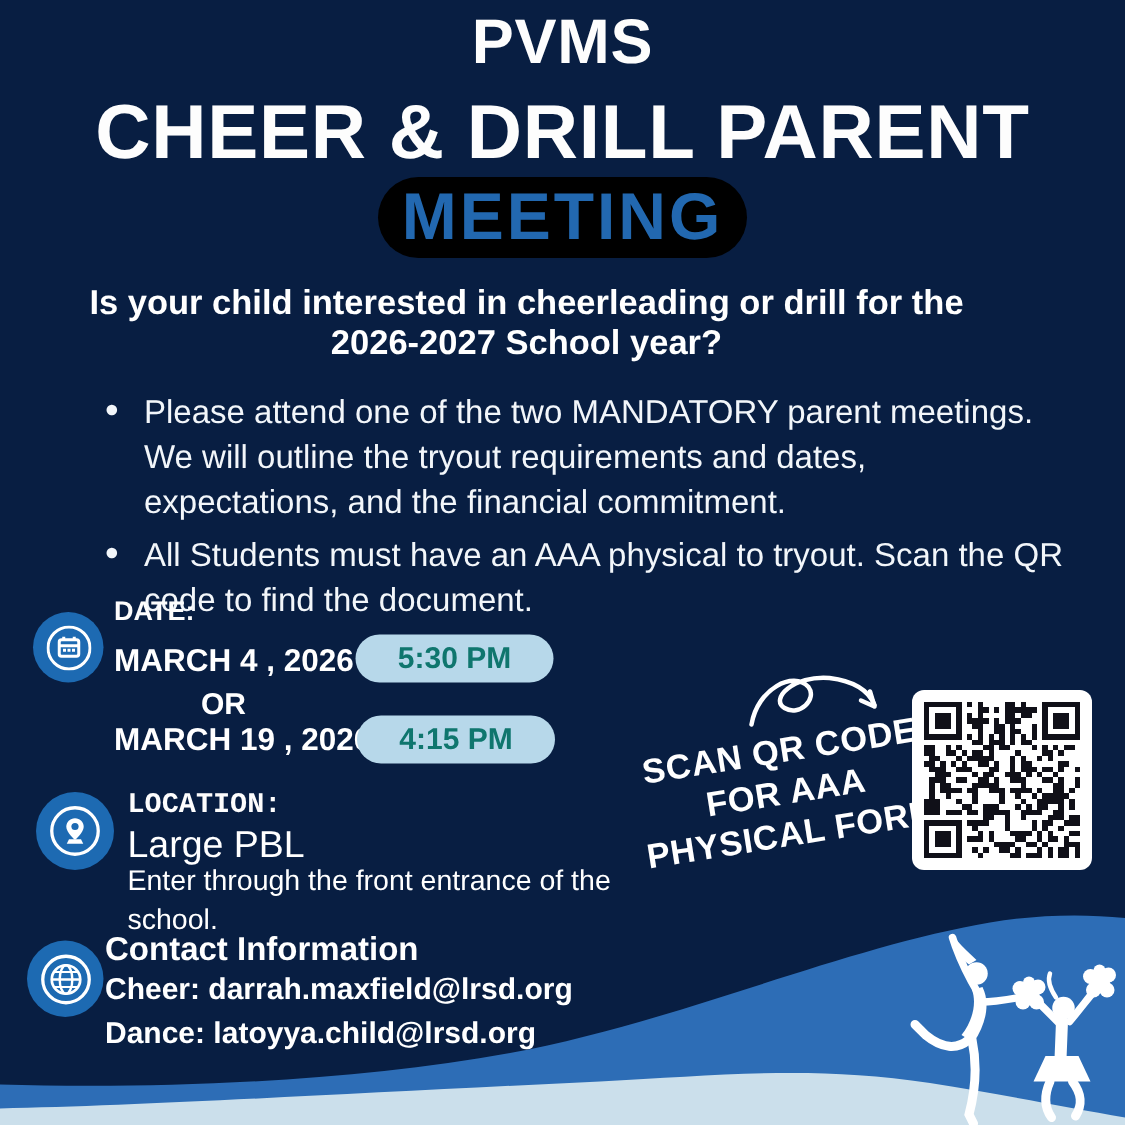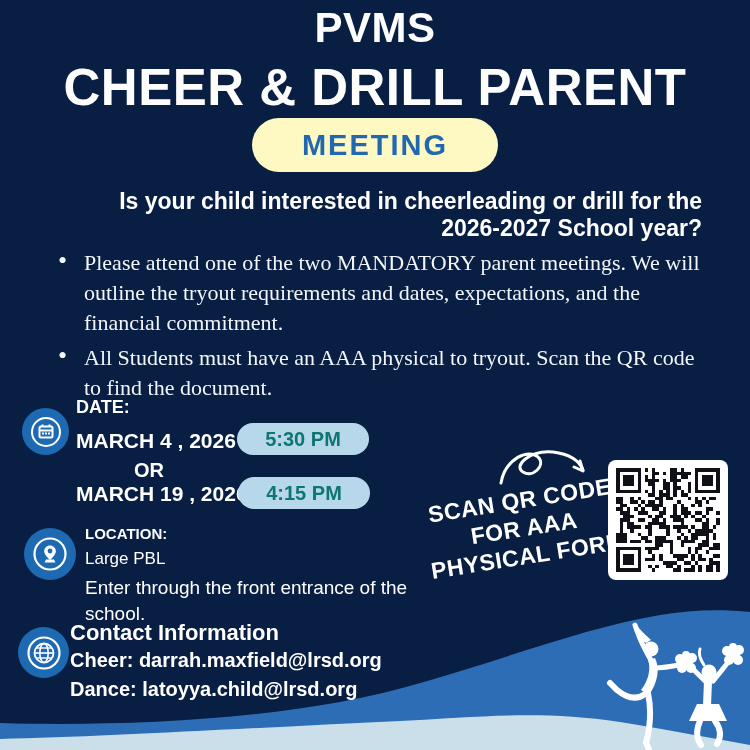--- a/index.html
+++ b/index.html
@@ -8,48 +8,48 @@
     background:#081e42;
     font-family:"Liberation Sans",sans-serif;color:#ffffff;
   }
   .abs{position:absolute;}
   
   .title{left:0;width:750px;text-align:center;font-weight:bold;color:#fdfdfd;letter-spacing:.5px;}
   .title1{top:4px;font-size:42px;}
   .title2{top:58px;font-size:51px;}
   .meeting-pill{
     top:118px;left:50%;transform:translateX(-50%);
-    width:246px;height:54px;border-radius:28px;background:#fef9c3;
+    width:246px;height:54px;border-radius:28px;background:#000000;
     display:flex;align-items:center;justify-content:center;
-    font-size:29px;font-weight:bold;letter-spacing:2px;color:#2268b0;
+    font-size:44px;font-weight:bold;letter-spacing:2px;color:#2268b0;
   }
   
-  .question{top:188px;left:0;width:702px;text-align:right;font-weight:bold;font-size:23px;line-height:27px;}
-  .bullets{top:248px;left:52px;width:648px;margin:0;padding:0;list-style:none;font-family:Liberation Serif, serif;}
+  .question{top:188px;left:0;width:702px;text-align:center;font-weight:bold;font-size:23px;line-height:27px;}
+  .bullets{top:248px;left:52px;width:648px;margin:12px;padding:0;list-style:none;}
   .bullets li{position:relative;padding-left:32px;font-size:22px;line-height:30px;color:#f2f6fa;margin-bottom:5px;}
   .bullets li::before{content:"\2022";position:absolute;left:6px;top:-2px;font-size:26px;color:#f2f6fa;}
   
   .iconcirc{border-radius:50%;background:#1d6ab2;display:flex;align-items:center;justify-content:center;}
   .iconcirc svg{display:block;}
   
   .lbl{font-weight:bold;color:#fdfdfd;}
   .date-label{top:397px;left:76px;font-size:18px;}
   .date-1{top:429px;left:76px;font-size:21px;font-weight:bold;}
   .date-or{top:459px;left:76px;width:146px;text-align:center;font-size:20px;font-weight:bold;}
   .date-2{top:482px;left:76px;font-size:21px;font-weight:bold;}
   .time-pill{
     width:132px;height:32px;border-radius:17px;background:#b7d8ea;
     display:flex;align-items:center;justify-content:center;
     color:#0f766e;font-size:20px;font-weight:bold;
   }
   .time-1{top:423px;left:237px;}
   .time-2{top:477px;left:238px;}
   
-  .loc-label{top:525px;left:85px;font-size:15px;}
-  .loc-line1{top:549px;left:85px;font-size:17px;}
+  .loc-label{top:525px;left:85px;font-size:19px;font-family:Liberation Mono, monospace;}
+  .loc-line1{top:549px;left:85px;font-size:25px;}
   .loc-line2{top:575px;left:85px;width:352px;font-size:19px;line-height:26px;}
   
   .contact-head{top:620px;left:70px;font-size:22px;font-weight:bold;}
   .contact-cheer{top:649px;left:70px;font-size:20px;font-weight:bold;}
   .contact-dance{top:678px;left:70px;font-size:20px;font-weight:bold;}
   
   .qr-note{
     top:486px;left:424px;width:200px;text-align:center;
     transform:rotate(-9deg);font-size:23px;font-weight:bold;line-height:28px;letter-spacing:.5px;
   }

